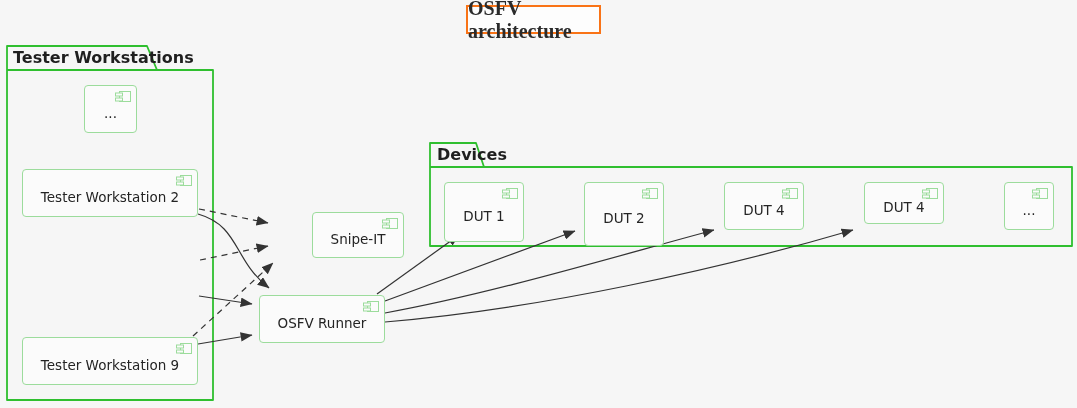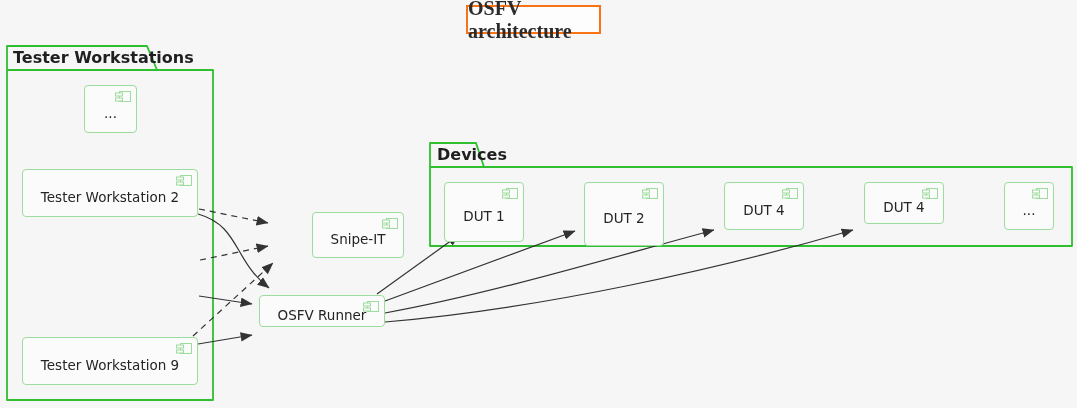--- a/index.html
+++ b/index.html
@@ -92,21 +92,21 @@
 
   <div class="node" style="left:276px;top:212px;width:92px;height:46px;margin-left:36px;">
     <svg class="comp-icon" width="18" height="13" viewBox="0 0 18 13">
       <rect x="5.5" y="1.5" width="11" height="10" fill="#fbfbfb" stroke="#9cdc9c"></rect>
       <rect x="1.5" y="3" width="7" height="3" fill="#fbfbfb" stroke="#9cdc9c"></rect>
       <rect x="1.5" y="8" width="7" height="3" fill="#fbfbfb" stroke="#9cdc9c"></rect>
     </svg>
     <span class="node-label">Snipe-IT</span>
   </div>
 
-  <div class="node" style="left:259px;top:295px;width:126px;height:32px;">
+  <div class="node" style="left:259px;top:295px;width:126px;height:48px;">
     <svg class="comp-icon" width="18" height="13" viewBox="0 0 18 13">
       <rect x="5.5" y="1.5" width="11" height="10" fill="#fbfbfb" stroke="#9cdc9c"></rect>
       <rect x="1.5" y="3" width="7" height="3" fill="#fbfbfb" stroke="#9cdc9c"></rect>
       <rect x="1.5" y="8" width="7" height="3" fill="#fbfbfb" stroke="#9cdc9c"></rect>
     </svg>
     <span class="node-label">OSFV Runner</span>
   </div>
 
   <div class="node" style="left:444px;top:182px;width:80px;height:60px;">
     <svg class="comp-icon" width="18" height="13" viewBox="0 0 18 13">

